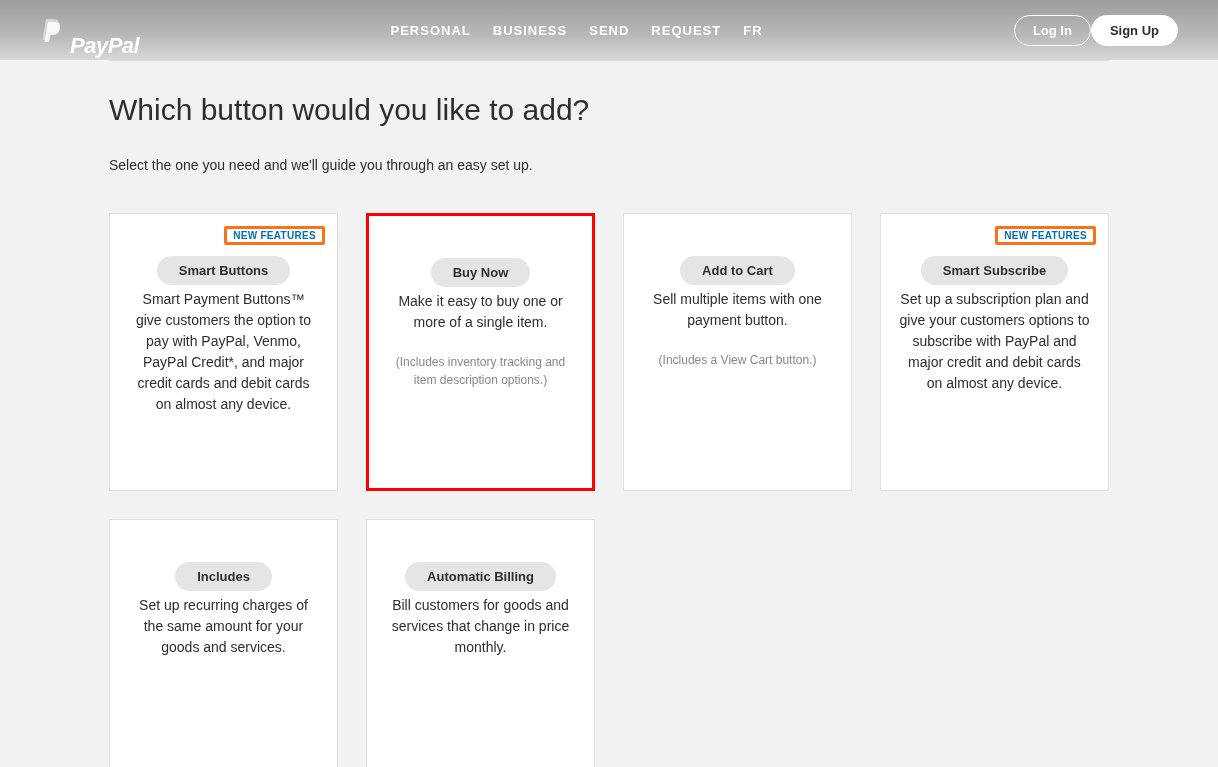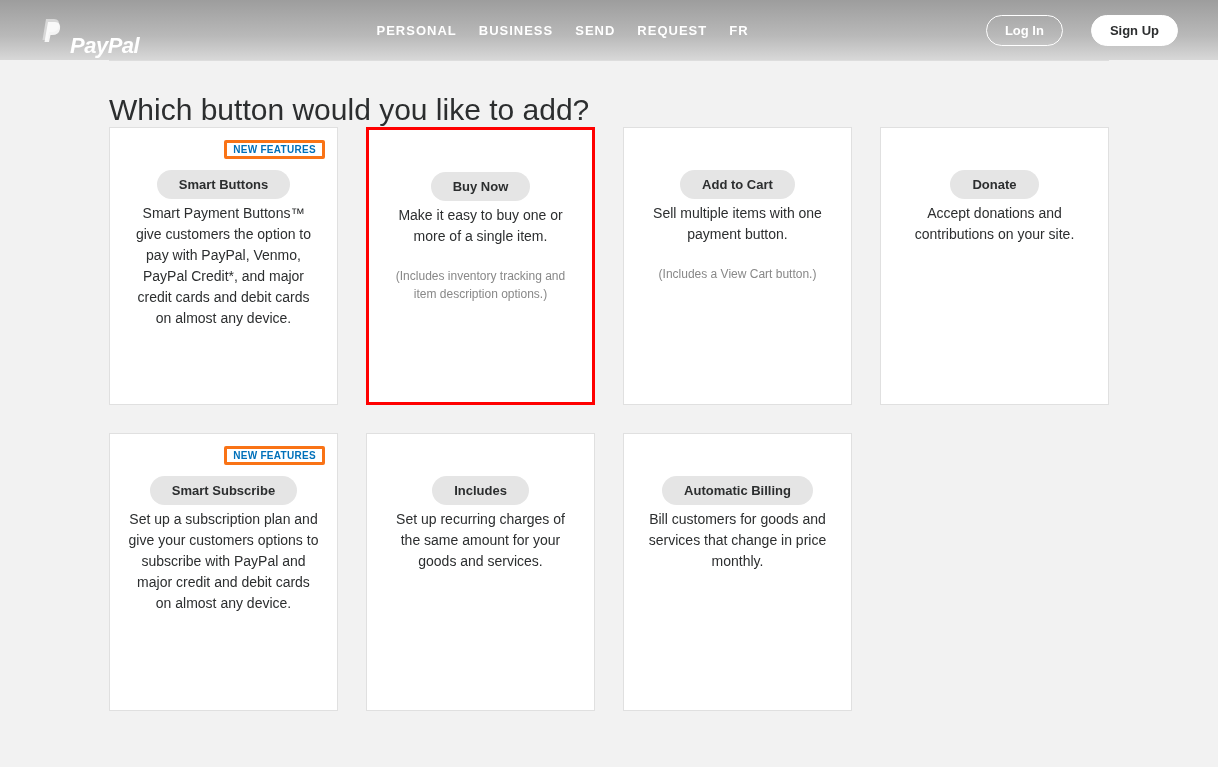--- a/index.html
+++ b/index.html
@@ -37,21 +37,21 @@
 }
 .nav-link {
   color: #fff;
   font-weight: 700;
   font-size: 13px;
   letter-spacing: 1px;
   cursor: pointer;
 }
 .auth-buttons {
   display: flex;
-  gap: 28px;
+  gap: 0;
   align-items: center;
 }
 .btn-login {
   background: transparent;
   border: 1px solid #fff;
   color: #fff;
   border-radius: 20px;
   padding: 7px 18px;
   font-size: 13px;
   font-weight: 600;
@@ -80,20 +80,21 @@
 }
 .divider {
   border: none;
   border-top: 1px solid #ddd;
   margin-bottom: 32px;
 }
 .question {
   font-size: 30px;
   font-weight: 300;
   color: #2c2e2f;
+  margin-bottom: 30px;
 }
 .subtext {
   font-size: 14px;
   color: #2c2e2f;
   margin-bottom: 40px;
 }
 .grid {
   display: grid;
   grid-template-columns: repeat(4, 1fr);
   gap: 28px;
@@ -170,20 +171,21 @@
   </div>
   <div class="auth-buttons">
     <button class="btn-login">Log In</button>
     <button class="btn-signup">Sign Up</button>
   </div>
 </div>
 
 <div class="container">
   <hr class="divider">
   <h2 class="question">Which button would you like to add?</h2>
+  <p class="subtext">Select the one you need and we'll guide you through an easy set up.</p>
 
   <div class="grid">
 
     <div class="card has-badge">
       <span class="badge">NEW FEATURES</span>
       <span class="pill">Smart Buttons</span>
       <p class="card-desc">Smart Payment Buttons™ give customers the option to pay with PayPal, Venmo, PayPal Credit*, and major credit cards and debit cards on almost any device.</p>
     </div>
 
     <div class="card highlighted">
@@ -191,24 +193,20 @@
       <p class="card-desc">Make it easy to buy one or more of a single item.</p>
       <p class="card-note">(Includes inventory tracking and item description options.)</p>
     </div>
 
     <div class="card">
       <span class="pill">Add to Cart</span>
       <p class="card-desc">Sell multiple items with one payment button.</p>
       <p class="card-note">(Includes a View Cart button.)</p>
     </div>
 
-    <div class="card">
-      <span class="pill">Donate</span>
-      <p class="card-desc">Accept donations and contributions on your site.</p>
-    </div>
 
     <div class="card has-badge row2">
       <span class="badge">NEW FEATURES</span>
       <span class="pill">Smart Subscribe</span>
       <p class="card-desc">Set up a subscription plan and give your customers options to subscribe with PayPal and major credit and debit cards on almost any device.</p>
     </div>
 
     <div class="card row2">
       <span class="pill">Includes</span>
       <p class="card-desc">Set up recurring charges of the same amount for your goods and services.</p>

